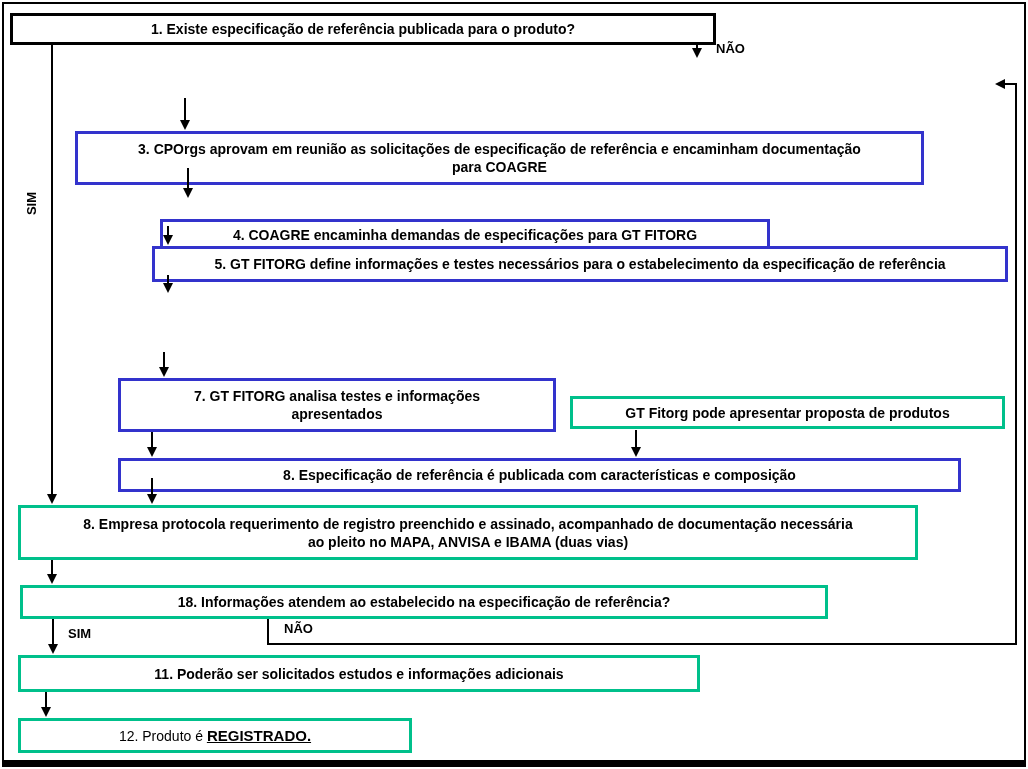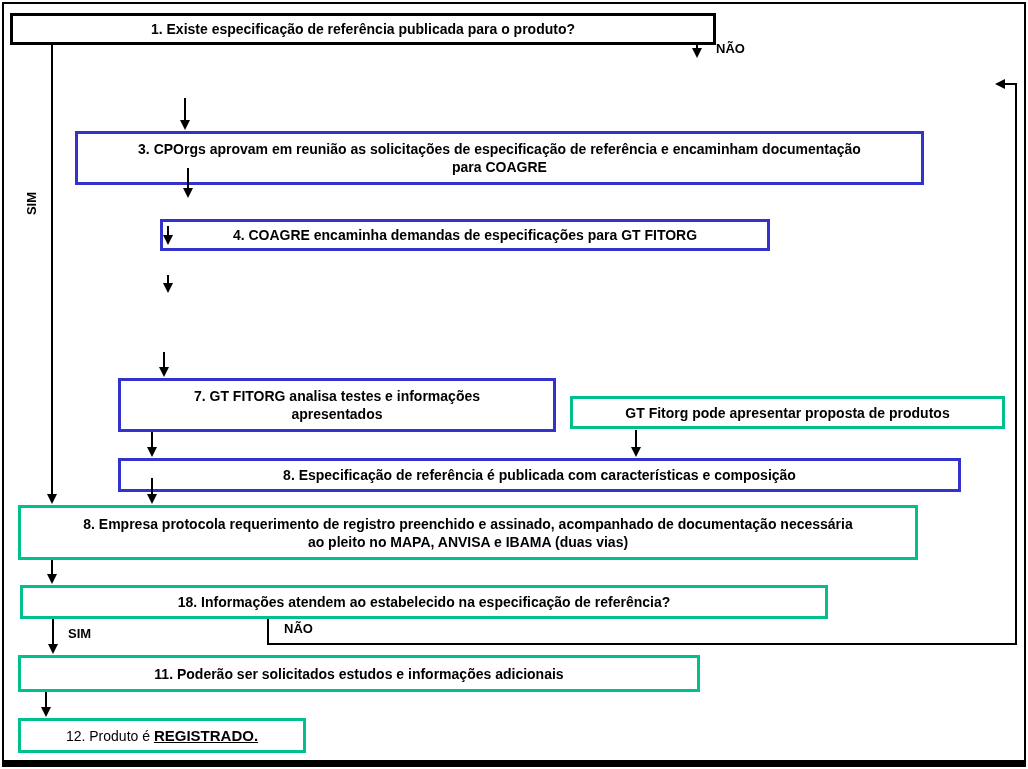--- a/index.html
+++ b/index.html
@@ -62,41 +62,44 @@
 <div class="box" style="left: 10px; top: 13px; width: 706px; height: 32px; border: 3px solid rgb(0, 0, 0);">
       <div class="txt">1. Existe especificação de referência publicada para o produto?</div>
     </div>
     <div class="box" style="left: 75px; top: 131px; width: 849px; height: 54px; border: 3px solid rgb(51, 51, 204);">
       <div class="txt">3. CPOrgs aprovam em reunião as solicitações de especificação de referência e encaminham documentação
 para COAGRE</div>
     </div>
     <div class="box" style="left: 160px; top: 199px; width: 610px; height: 32px; border: 3px solid rgb(51, 51, 204); margin-top: 20px;">
       <div class="txt">4. COAGRE encaminha demandas de especificações para GT FITORG</div>
     </div>
+    <div class="box" style="left: 152px; top: 246px; width: 856px; height: 36px; border: 3px solid rgb(51, 51, 204);">
+      <div class="txt">5. GT FITORG define informações e testes necessários para o estabelecimento da especificação de referência</div>
+    </div>
     <div class="box" style="left: 118px; top: 378px; width: 438px; height: 54px; border: 3px solid rgb(51, 51, 204);">
       <div class="txt">7. GT FITORG analisa testes e informações
 apresentados</div>
     </div>
     <div class="box" style="left: 570px; top: 396px; width: 435px; height: 33px; border: 3px solid rgb(0, 192, 139);">
       <div class="txt">GT Fitorg pode apresentar proposta de produtos</div>
     </div>
     <div class="box" style="left: 118px; top: 458px; width: 843px; height: 34px; border: 3px solid rgb(51, 51, 204);">
       <div class="txt">8. Especificação de referência é publicada com características e composição</div>
     </div>
     <div class="box" style="left: 18px; top: 505px; width: 900px; height: 55px; border: 3px solid rgb(0, 192, 139);">
       <div class="txt">8. Empresa protocola requerimento de registro preenchido e assinado, acompanhado de documentação necessária
 ao pleito no MAPA, ANVISA e IBAMA (duas vias)</div>
     </div>
     <div class="box" style="left: 20px; top: 585px; width: 808px; height: 34px; border: 3px solid rgb(0, 192, 139);">
       <div class="txt">18. Informações atendem ao estabelecido na especificação de referência?</div>
     </div>
     <div class="box" style="left: 18px; top: 655px; width: 682px; height: 37px; border: 3px solid rgb(0, 192, 139);">
       <div class="txt">11. Poderão ser solicitados estudos e informações adicionais</div>
     </div>
-    <div class="box" style="left: 18px; top: 718px; width: 288px; height: 35px; border: 3px solid rgb(0, 192, 139);">
+    <div class="box" style="left: 18px; top: 718px; width: 394px; height: 35px; border: 3px solid rgb(0, 192, 139);">
       <div class="txt" style="font-weight: normal;"><span class="seg-plain">12. Produto é </span><span class="seg-bold">REGISTRADO.</span></div>
     </div>
     <div class="arrow" style="left: 692px; top: 45px; width: 10px; height: 13px;">
       <div class="shaft" style="left: 4px; top: 0px; width: 2px; height: 4px;"></div>
       <div class="head-down" style="left: 0px; top: 3px;"></div>
     </div>
     <div class="arrow" style="left: 47px; top: 45px; width: 10px; height: 459px;">
       <div class="shaft" style="left: 4px; top: 0px; width: 2px; height: 450px;"></div>
       <div class="head-down" style="left: 0px; top: 449px;"></div>
     </div>

